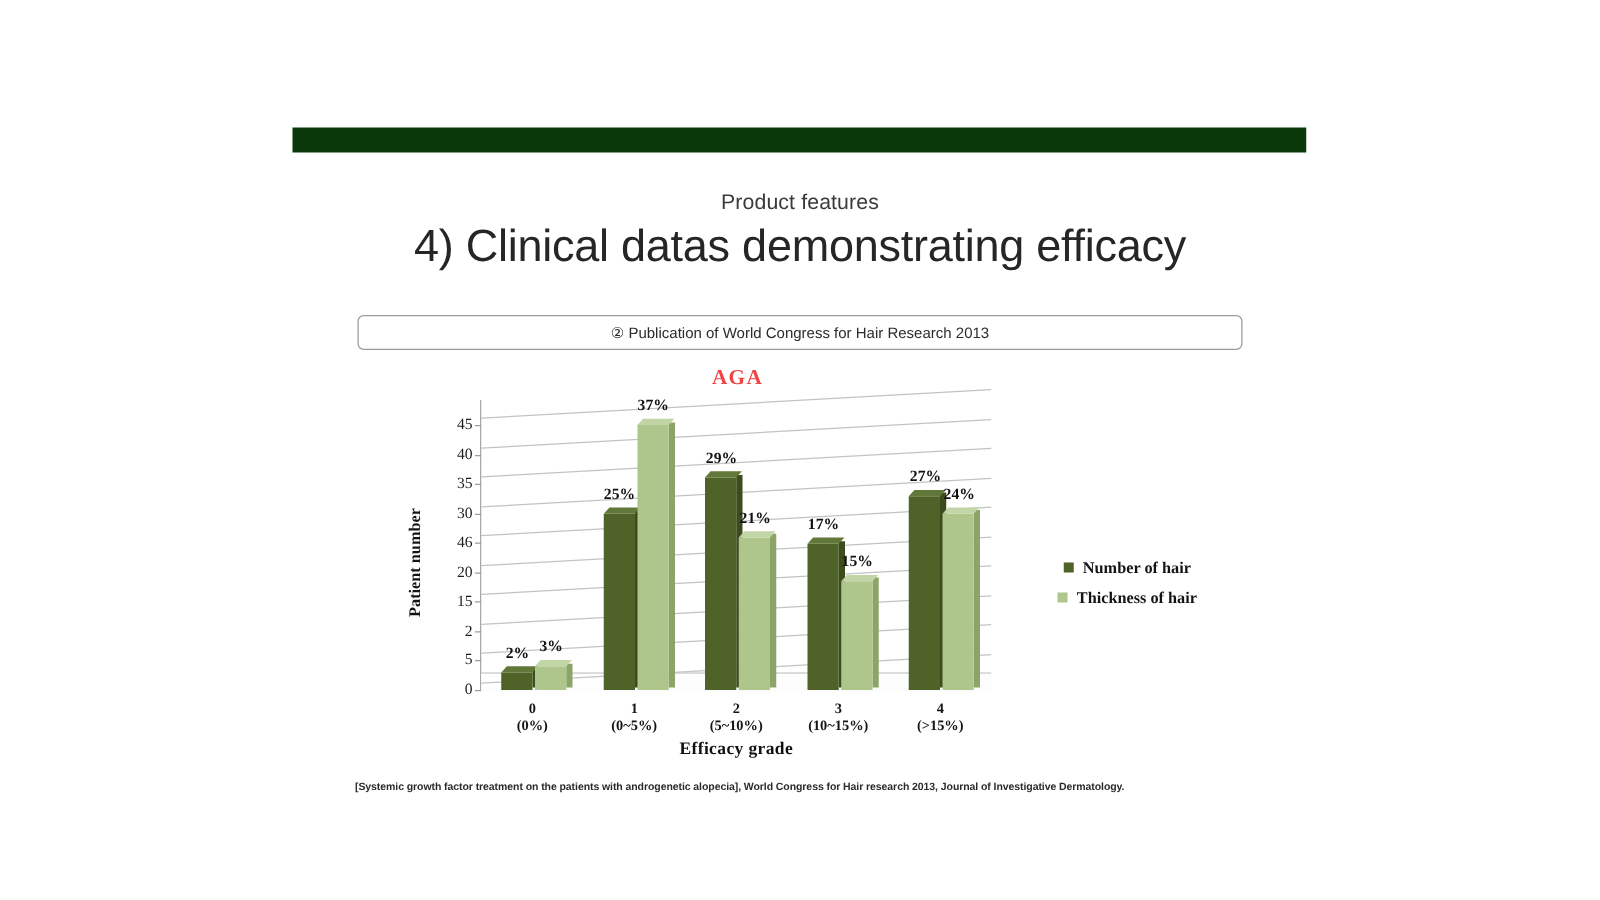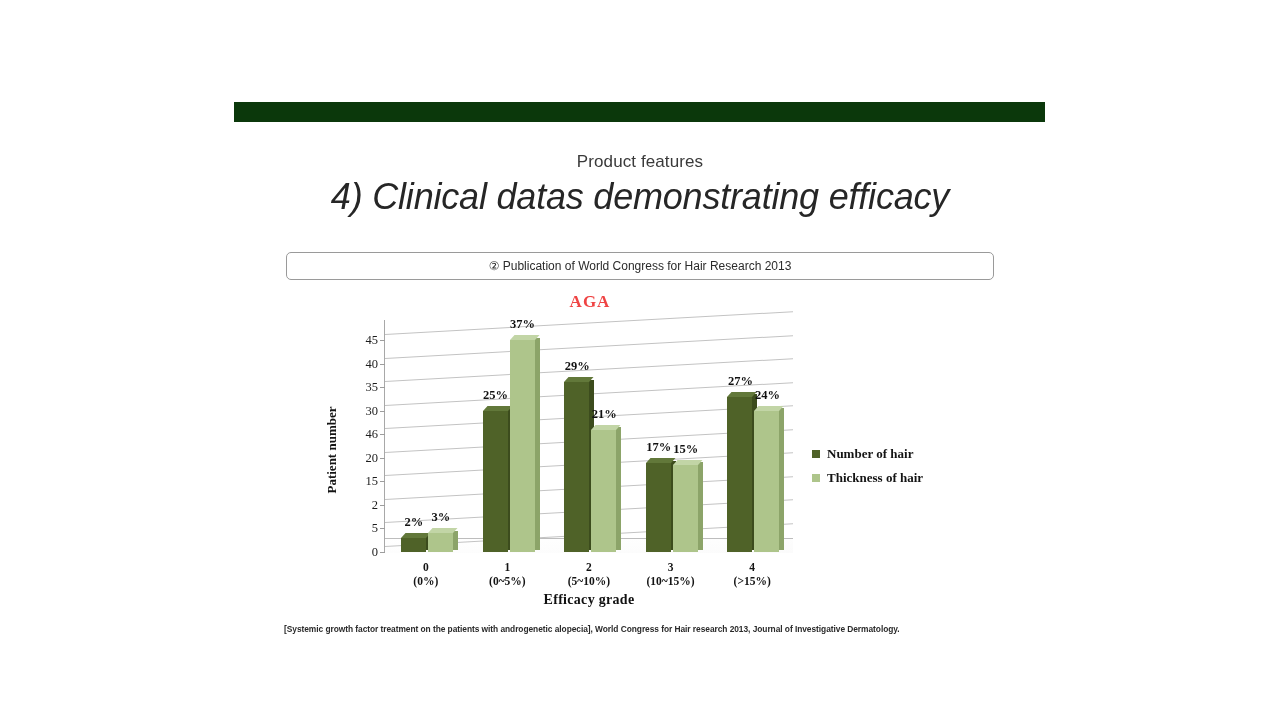--- a/index.html
+++ b/index.html
@@ -41,21 +41,20 @@
   #main-title {
     position: absolute;
     left: 0;
     top: 176px;
     width: 1280px;
     text-align: center;
     font-size: 36px;
     font-weight: 400;
     color: #262626;
     letter-spacing: -.2px;
-    font-style: italic;
   }
 
   
   #subtitle-box {
     position: absolute;
     left: 286px;
     top: 252px;
     width: 708px;
     height: 28px;
     box-sizing: border-box;
@@ -251,20 +250,21 @@
   #legend {
     position: absolute;
     left: 482px;
     top: 154px;
     width: 180px;
   }
   .legend-row {
     display: flex;
     align-items: center;
     margin-bottom: 8px;
+    justify-content: center;
   }
   .legend-swatch {
     width: 8px;
     height: 8px;
     margin-right: 7px;
     flex: 0 0 auto;
   }
   .legend-label {
     font-family: "Liberation Serif", serif;
     font-weight: bold;
@@ -371,21 +371,21 @@
           <div class="vlabel">29%</div>
         </div>
         <div class="bar light" style="height: 127.489px; left: 43px;">
           <div class="side"></div>
           <div class="face"></div>
           <div class="top"></div>
           <div class="vlabel">21%</div>
         </div>
       </div>
       <div class="group" style="left: 244.8px; width: 81.6px;">
-        <div class="bar dark" style="height: 94px; left: 16px;">
+        <div class="bar dark" style="height: 122px; left: 16px;">
           <div class="side"></div>
           <div class="face"></div>
           <div class="top"></div>
           <div class="vlabel">17%</div>
         </div>
         <div class="bar light" style="height: 92.1556px; left: 43px;">
           <div class="side"></div>
           <div class="face"></div>
           <div class="top"></div>
           <div class="vlabel">15%</div>

